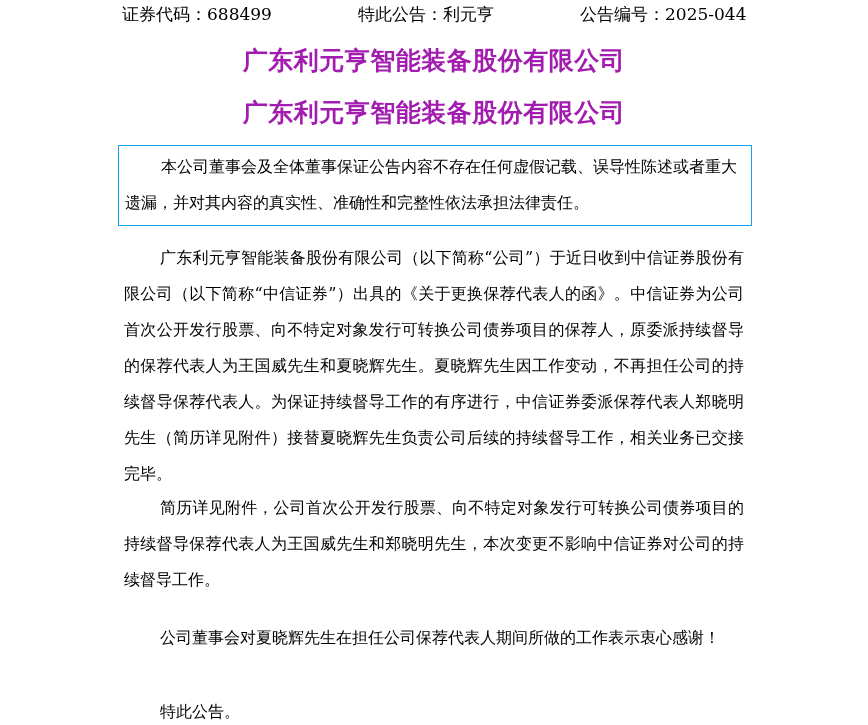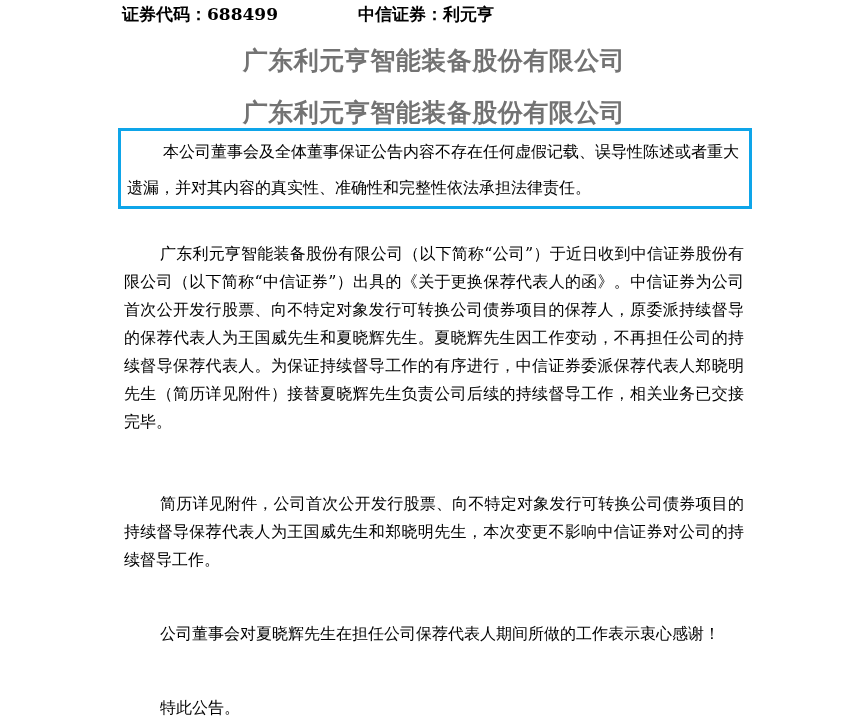--- a/index.html
+++ b/index.html
@@ -3,54 +3,55 @@
 <meta charset="utf-8">
 <style>
   html, body { margin: 0; padding: 0; background: #ffffff; }
   body {
     width: 868px; height: 725px; overflow: hidden; position: relative;
     font-family: "DejaVu Serif", "Liberation Serif", serif;
     color: #000;
   }
   .header {
     position: absolute; top: 0; left: 122px; width: 630px; height: 28px;
-    font-size: 17px; font-weight: bold; line-height: 28px;
+    font-size: 17px; font-weight: normal; line-height: 28px;
   }
   .header span { position: absolute; white-space: nowrap; }
   .h-code { left: 0; }
   .h-short { left: 236px; }
   .h-no { left: 458px; }
   .title {
     position: absolute; left: 0; width: 868px; text-align: center;
-    color: #737373; font-family: "DejaVu Sans", "Liberation Sans", sans-serif;
+    color: #a21caf; font-family: "DejaVu Sans", "Liberation Sans", sans-serif;
     font-weight: bold; font-size: 25px; letter-spacing: 0.5px;
   }
   .t1 { top: 44px; }
   .t2 { top: 96px; }
   .notice {
-    position: absolute; left: 118px; top: 128px; width: 634px; height: 81px;
-    border: 3px solid #0ea5e9; box-sizing: border-box;
+    position: absolute; left: 118px; top: 145px; width: 634px; height: 81px;
+    border: 1px solid #0ea5e9; box-sizing: border-box;
     font-size: 16px; line-height: 36px; padding: 3px 6px 0 6px;
   }
   .para {
     position: absolute; left: 124px; width: 620px;
-    font-size: 16px; line-height: 28px; text-align: justify;
+    font-size: 16px; line-height: 36px; text-align: justify;
   }
   .indent { text-indent: 36px; }
   .p1 { top: 240px; }
   .p2 { top: 490px; }
   .p3 { top: 620px; }
   .p4 { top: 694px; }
 </style>
 </head>
 <body>
 
 <div class="header">
   <span class="h-code">证券代码：688499</span>
-  <span class="h-short">中信证券：利元亨</span>
+  <span class="h-short">特此公告：利元亨</span>
+  <span class="h-no">公告编号：2025-044</span>
 </div>
 
 <div class="title t1">广东利元亨智能装备股份有限公司</div>
 <div class="title t2">广东利元亨智能装备股份有限公司</div>
 
 <div class="notice indent">本公司董事会及全体董事保证公告内容不存在任何虚假记载、误导性陈述或者重大遗漏，并对其内容的真实性、准确性和完整性依法承担法律责任。</div>
 
 <div class="para p1 indent">广东利元亨智能装备股份有限公司（以下简称“公司”）于近日收到中信证券股份有限公司（以下简称“中信证券”）出具的《关于更换保荐代表人的函》。中信证券为公司首次公开发行股票、向不特定对象发行可转换公司债券项目的保荐人，原委派持续督导的保荐代表人为王国威先生和夏晓辉先生。夏晓辉先生因工作变动，不再担任公司的持续督导保荐代表人。为保证持续督导工作的有序进行，中信证券委派保荐代表人郑晓明先生（简历详见附件）接替夏晓辉先生负责公司后续的持续督导工作，相关业务已交接完毕。</div>
 <div class="para p2 indent">简历详见附件，公司首次公开发行股票、向不特定对象发行可转换公司债券项目的持续督导保荐代表人为王国威先生和郑晓明先生，本次变更不影响中信证券对公司的持续督导工作。</div>
 <div class="para p3 indent">公司董事会对夏晓辉先生在担任公司保荐代表人期间所做的工作表示衷心感谢！</div>

